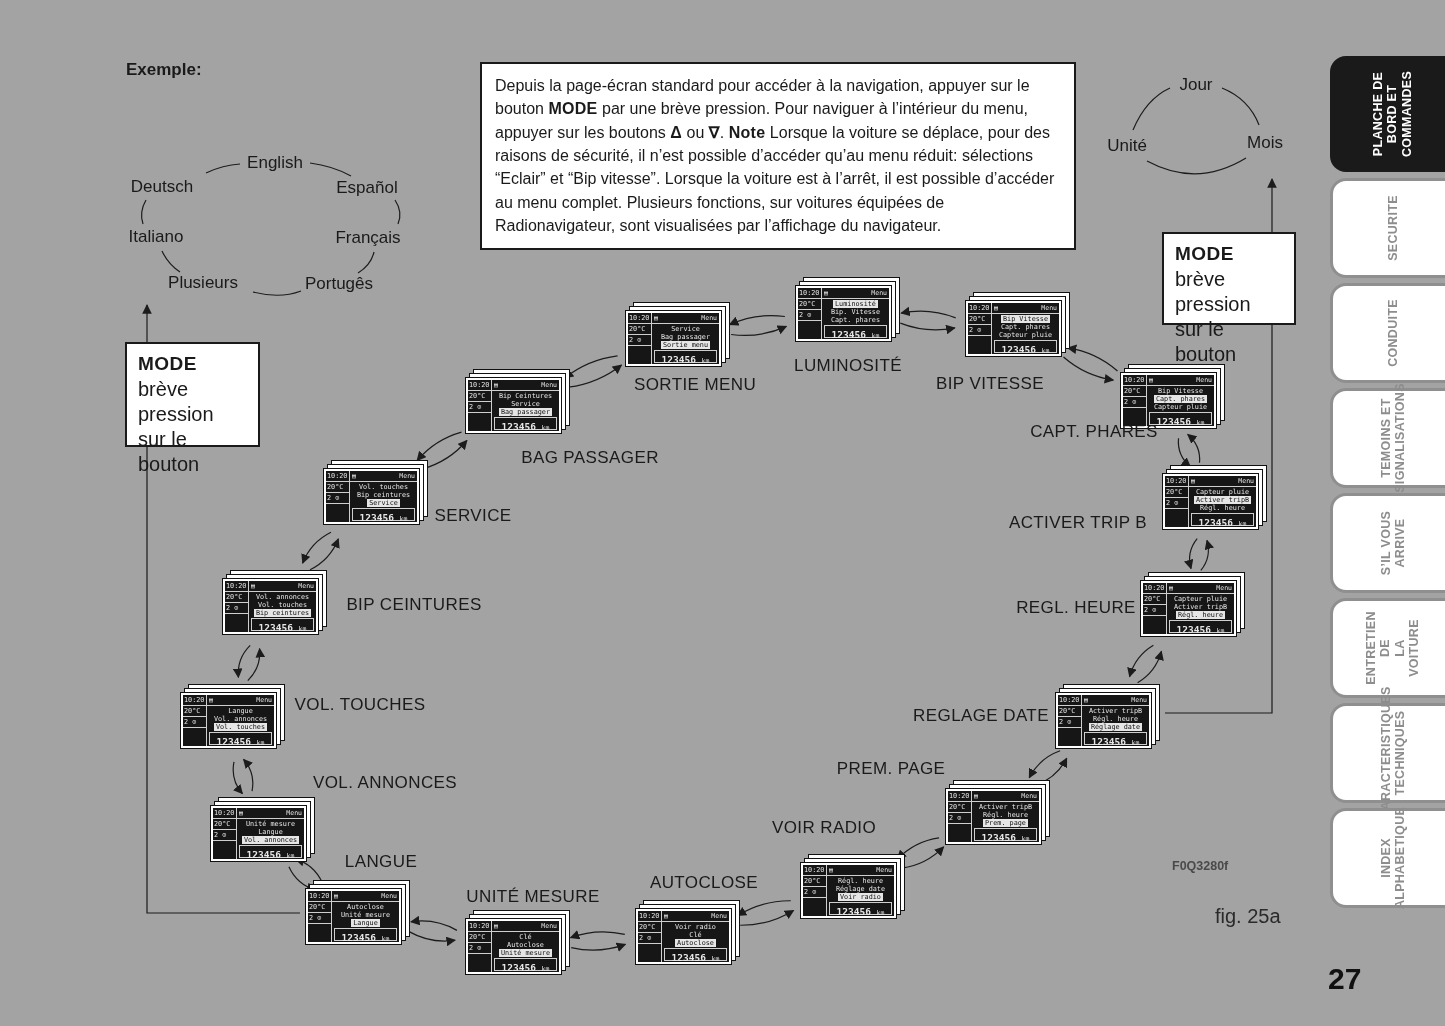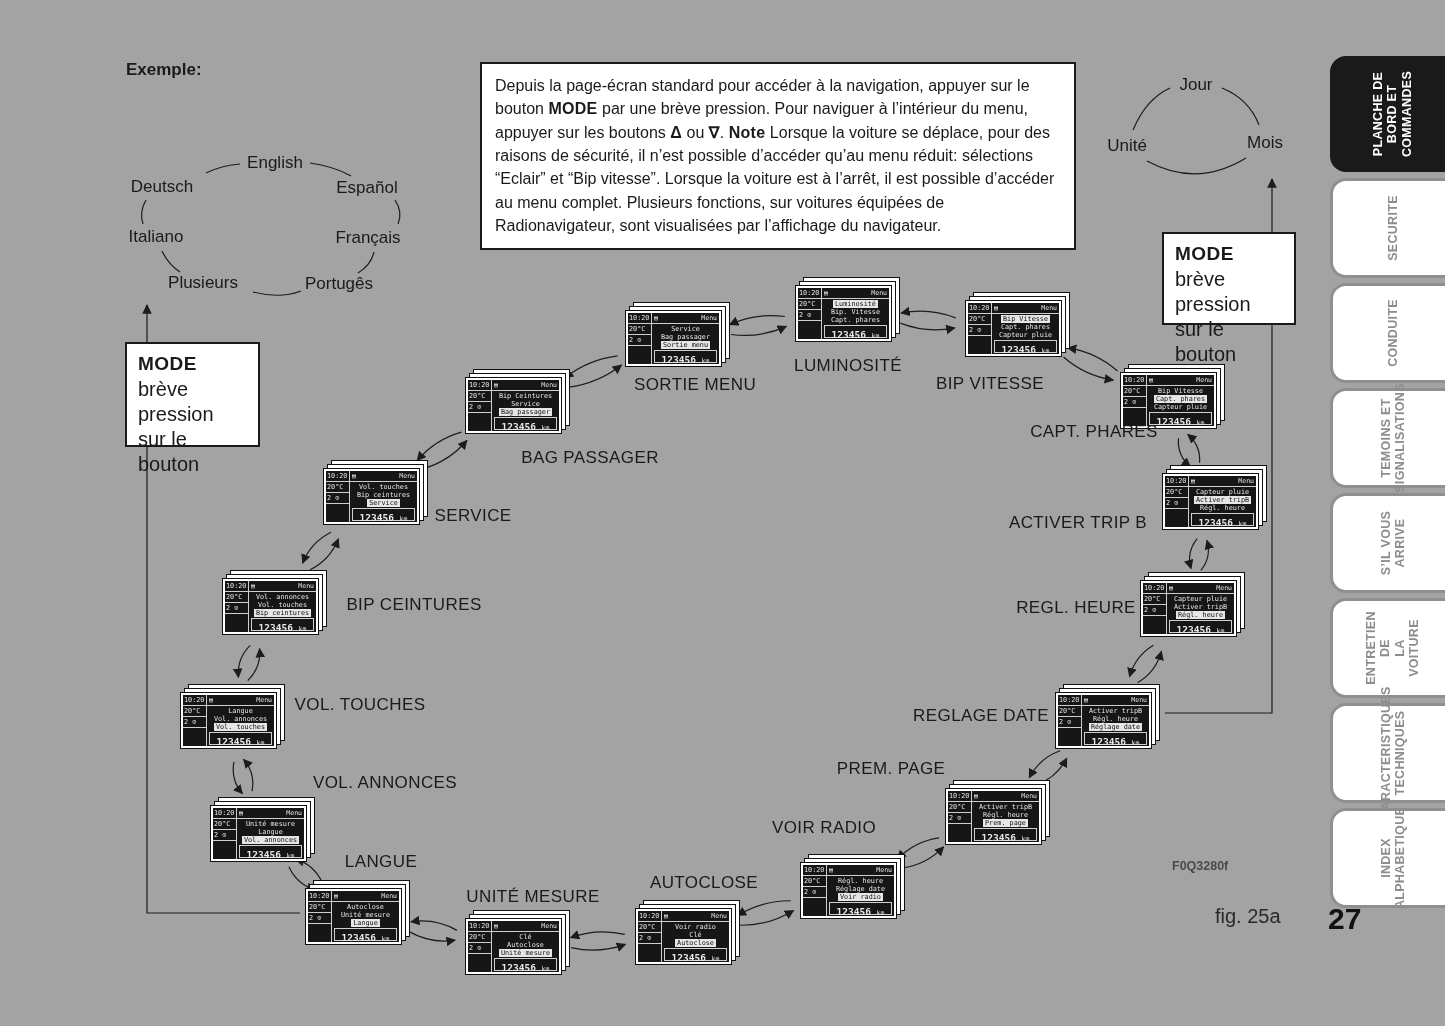--- a/index.html
+++ b/index.html
@@ -47,21 +47,21 @@
   .tab{position:absolute;left:1330px;width:136px;box-sizing:border-box;border:3px solid #8f8f8f;
        border-radius:16px;background:#fff;z-index:5;}
   .tab-label{position:absolute;top:50%;left:46%;transform:translate(-50%,-50%) rotate(-90deg);
              font-weight:bold;font-size:12.5px;line-height:1.15;letter-spacing:.3px;color:#8d8d8d;
              text-align:center;white-space:pre-line;}
   .tab.active{background:#1a1a1a;border-color:#1a1a1a;}
   .tab.active .tab-label{color:#fff;}
   
   .fig-code{position:absolute;left:1172px;top:859px;font-size:12.5px;font-weight:bold;color:#4a4a4a;}
   .fig-label{position:absolute;left:1215px;top:905px;font-size:20px;color:#2a2a2a;}
-  .page-number{position:absolute;left:1328px;top:902px;font-size:30px;font-weight:bold;color:#111;}
+  .page-number{position:absolute;left:1328px;top:962px;font-size:30px;font-weight:bold;color:#111;}
 </style>
 </head>
 <body>
 
 <div class="page">
 
   <svg id="arrows" width="1445" height="1026">
     <defs>
       <marker id="ah" viewBox="0 0 10 10" refX="9" refY="5" markerWidth="8" markerHeight="8" orient="auto-start-reverse">
         <path d="M0,0 L10,5 L0,10 z" fill="#1c1c1c"></path>

